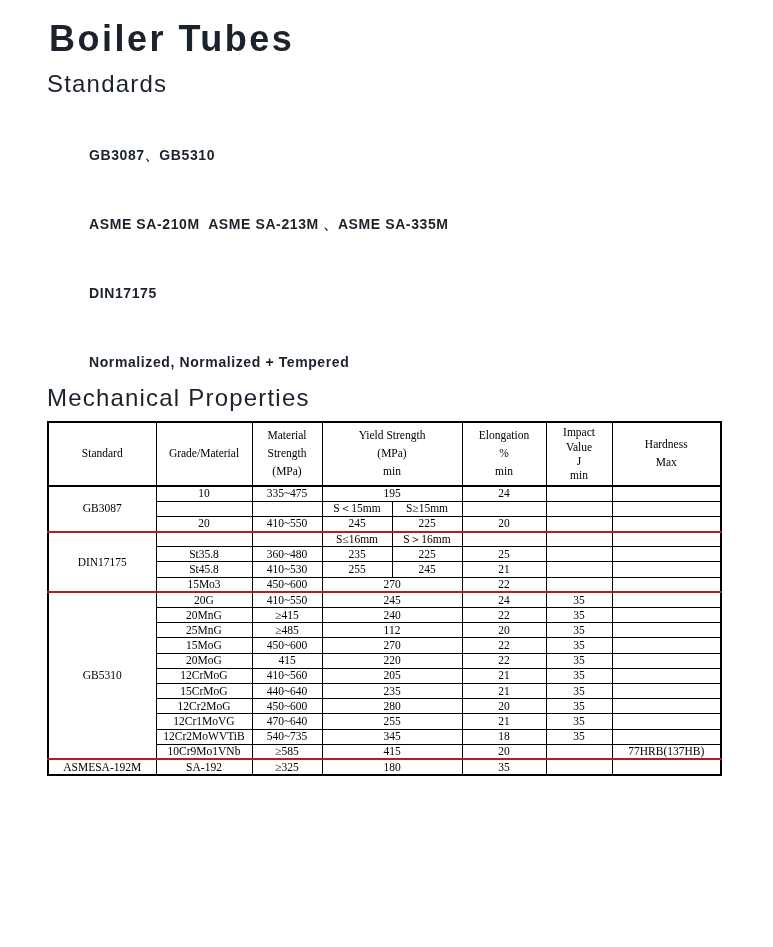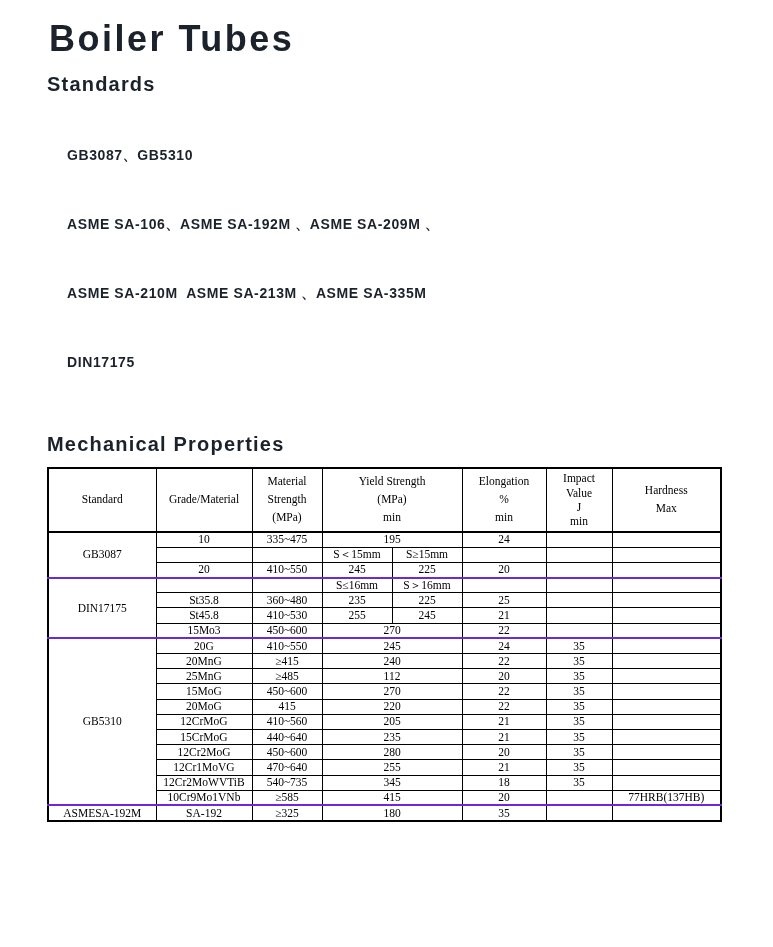--- a/index.html
+++ b/index.html
@@ -12,26 +12,26 @@
   .page { padding: 18px 40px 0 47px; }
 
   .title {
     margin: 0 0 0 2px;
     font-size: 36px; font-weight: bold;
     letter-spacing: 2.5px; line-height: 42px;
     color: #1b222b;
   }
   h2.sec {
     margin: 12px 0 2px 0;
-    font-size: 20px; font-weight: bold;
+    font-size: 24px; font-weight: normal;
     letter-spacing: 1.2px; line-height: 24px;
     color: #1b222b;
   }
   .indent-list {
-    margin-left: 20px;
+    margin-left: 42px;
     font-size: 14px; font-weight: bold;
     letter-spacing: 0.6px; line-height: 23px;
     white-space: pre-wrap;
     color: #1b222b;
   }
 
   table.mech {
     border-collapse: collapse; table-layout: fixed;
     width: 673px; margin-top: 11px;
     font-family: "Liberation Serif", serif;
@@ -43,37 +43,37 @@
     font-weight: normal; font-size: 11.5px;
     height: 64px; padding: 0; line-height: 1.55;
     text-align: center; vertical-align: middle;
   }
   table.mech td {
     border: 1.5px solid #000;
     font-size: 11.5px; text-align: center; vertical-align: middle;
     height: 15.2px; padding: 0 2px; line-height: 1.12;
     overflow: hidden;
   }
-  table.mech tr.group-start > td { border-top: 2px solid #6d28d9; }
+  table.mech tr.group-start > td { border-top: 2px solid #b91c1c; }
 </style>
 </head>
 <body>
 
 <div class="page">
 
   <h1 class="title">Boiler Tubes</h1>
 
   <h2 class="sec">Standards</h2>
   <div class="indent-list">
     <div>GB3087、GB5310</div>
-    <div>ASME SA-106、ASME SA-192M 、ASME SA-209M 、</div>
     <div>ASME SA-210M  ASME SA-213M 、ASME SA-335M</div>
     <div>DIN17175</div>
   </div>
 
+  <div class="indent-list">Normalized, Normalized + Tempered</div>
 
   <h2 class="sec">Mechanical Properties</h2>
 
   <table class="mech">
     <colgroup>
       <col style="width:108px">
         <col style="width:96px">
         <col style="width:70px">
       <col style="width:70px">
         <col style="width:70px">

